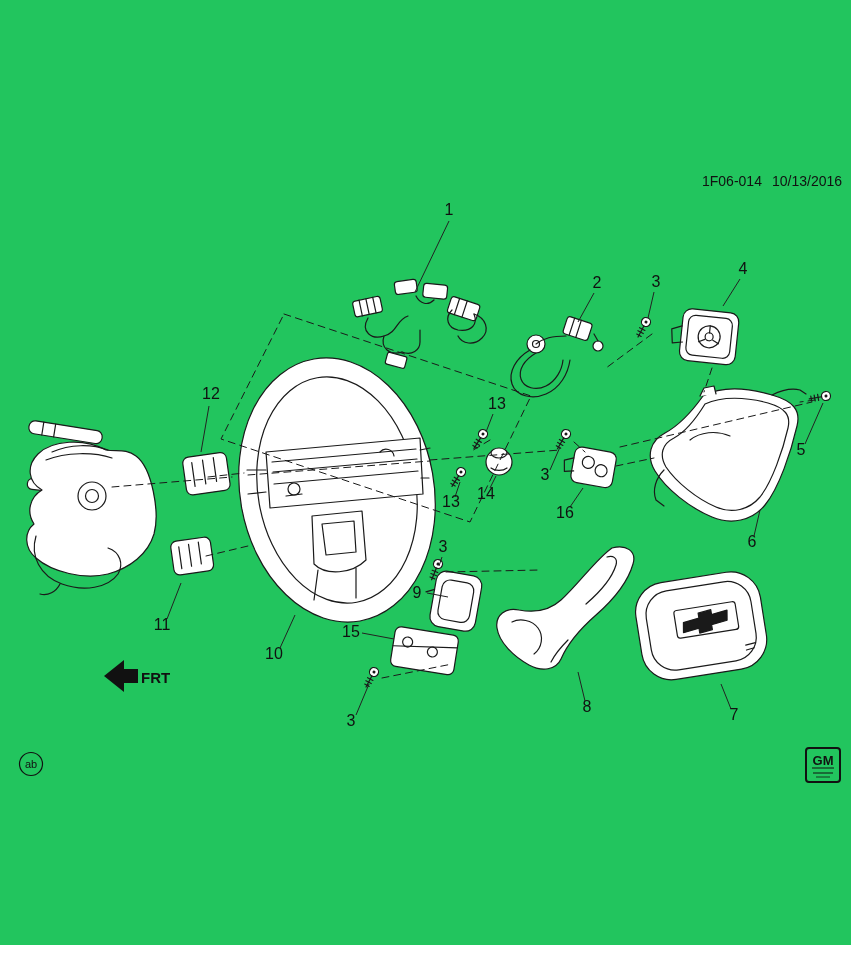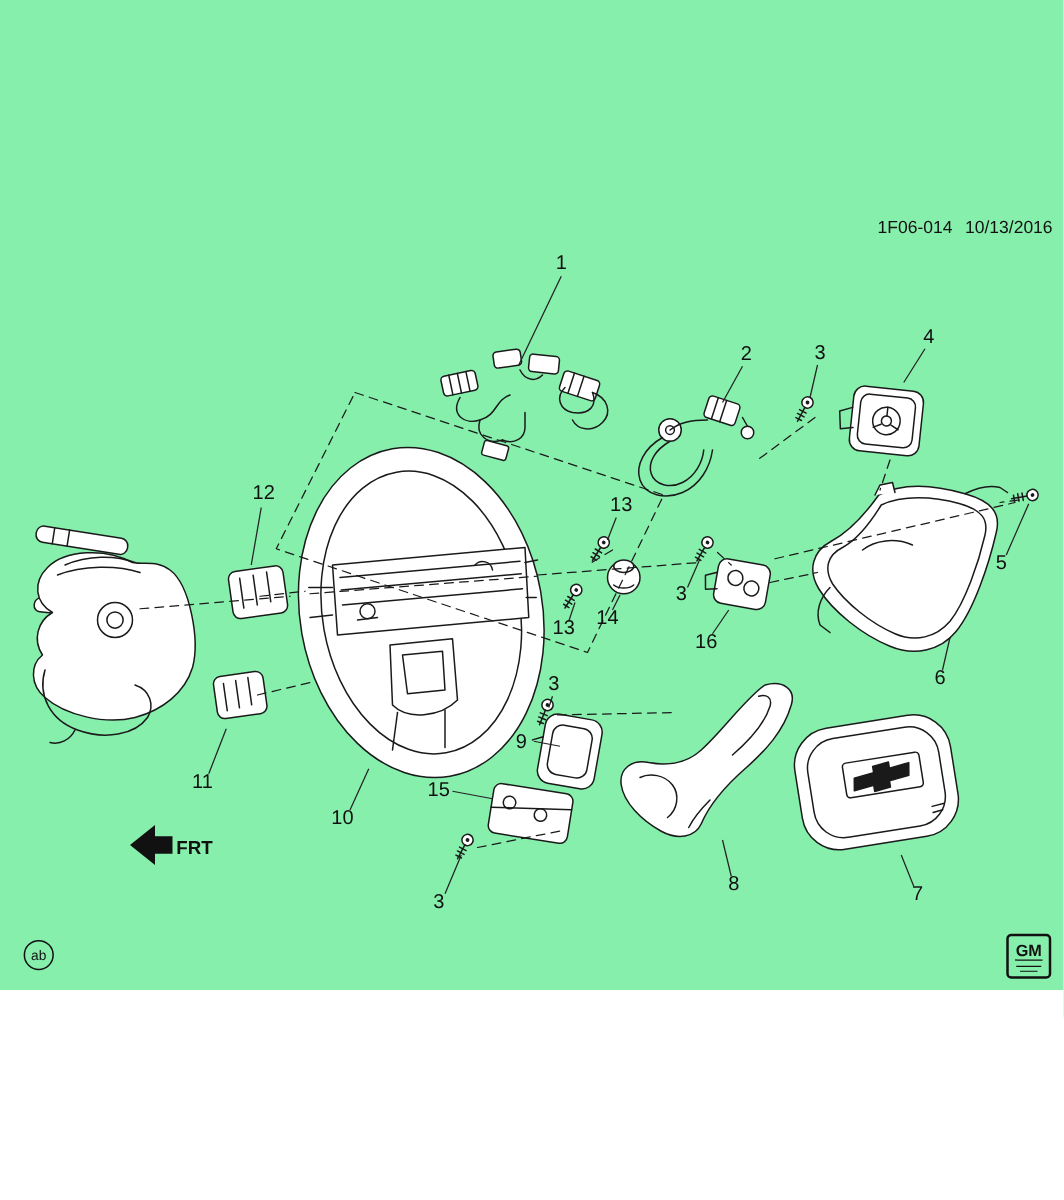--- a/index.html
+++ b/index.html
@@ -1,20 +1,20 @@
 <!DOCTYPE html>
 <html><head>
 <meta charset="utf-8">
 <style>
   html, body { margin: 0; padding: 0; background: #ffffff; }
   .page {
     position: relative;
     width: 851px;
-    height: 792px;
-    background: #86efac;
+    height: 945px;
+    background: #22c55e;
     font-family: "Liberation Sans", sans-serif;
     overflow: hidden;
   }
   svg { display: block; }
   .header-text {
     font: 14px "Liberation Sans", sans-serif;
     fill: #111111;
   }
   .callout-label {
     font: 16px "Liberation Sans", sans-serif;

